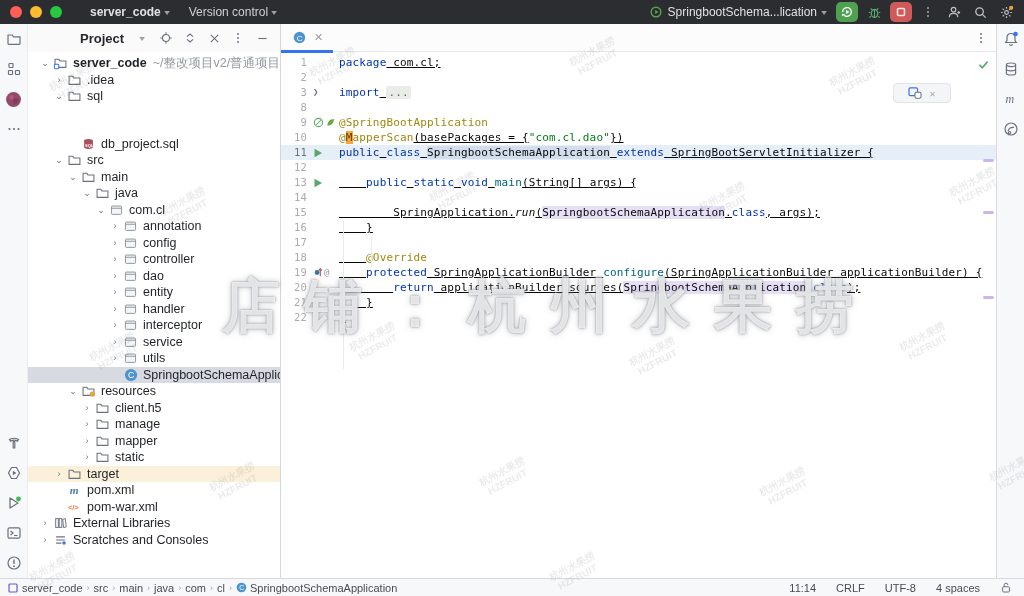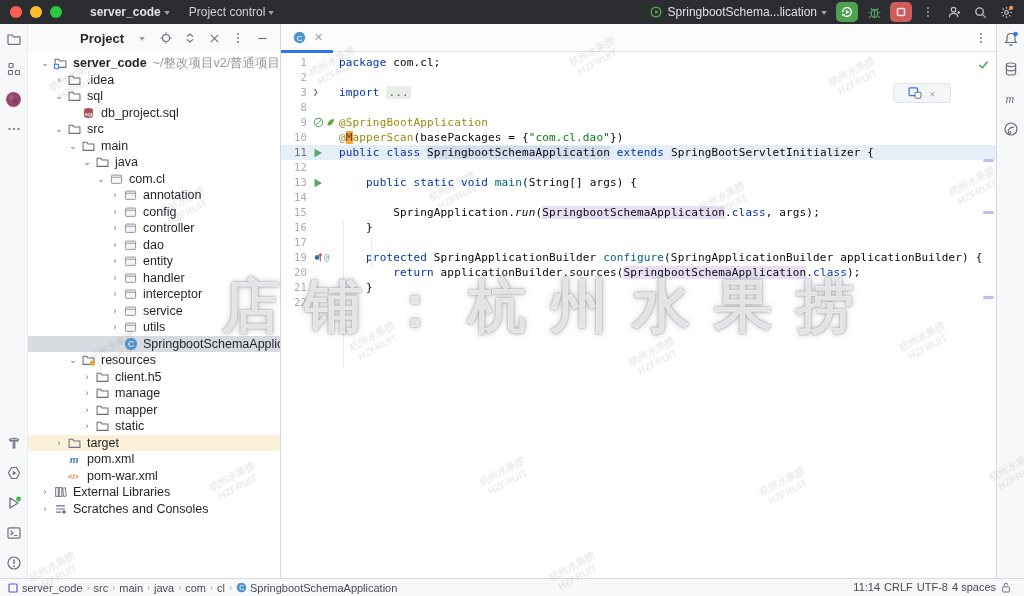--- a/index.html
+++ b/index.html
@@ -56,39 +56,39 @@
   .code-line.caret-line { background:#E6EEF7; }
   .ln { width:30px; text-align:right; padding-right:4px; color:#A9ABB0; flex:none; font-size:10.5px; }
   .caret-line .ln { color:#6E7177; }
   .gut { width:28px; flex:none; display:flex; align-items:center; padding-left:2px; gap:1px; }
   .code { flex:1; color:#070707; }
   .tok-kw { color:#0033B3; }
   .tok-ann { color:#9E880D; }
   .tok-str { color:#067D17; }
   .tok-meth { color:#00627A; }
   .tok-it { font-style:italic; color:#070707; }
-  .tok-pl { color:#070707; }
+  .tok-pl { color:#070707;text-decoration:underline; }
   .tok-fold { background:#E8EEE7; color:#5E6366; border-radius:2px; padding:0 2px; }
   .tok-hlp { background:#E6DFF6; }
   .tok-hlb { background:#D2DEED; }
   .tok-mcaret { background:#F9A43F; color:#5C4400; }
   .fold-chev { color:#6C707E; font-size:9px; }
 
   .indent-guide { position:absolute; width:1px; background:#E9EAEE; }
   .scroll-mark { position:absolute; width:11px; height:3px; border-radius:2px; background:#CBB7E9; right:2px; }
   .inspect-ok { position:absolute; top:5px; right:6px; }
   .float-widget { position:absolute; left:612px; top:30px; width:58px; height:20px; background:#F4F5F7; border:1px solid #E2E4E8; border-radius:4px; display:flex; align-items:center; justify-content:center; gap:7px; }
   .float-widget .fx { color:#A6A9B0; font-size:10px; }
 
   
   .statusbar { position:absolute; left:0; right:0; bottom:0; height:18px; background:#F7F8FA; border-top:1px solid #D8DADF; display:flex; align-items:center; font-size:11px; color:#494B52; z-index:5; padding:0 8px; }
   .crumbs { display:flex; align-items:center; gap:4px; }
   .crumb-sep { color:#9DA0A8; font-size:9px; }
   .crumb-item { display:flex; align-items:center; gap:3px; }
-  .sb-right { margin-left:auto; display:flex; gap:4px; padding-right:4px; }
+  .sb-right { margin-left:auto; display:flex; align-items:center; gap:20px; padding-right:4px; }
 
   
   .wm-layer { position:absolute; inset:0; pointer-events:none; z-index:50; }
   .wm-center { position:absolute; left:222px; top:268px; font-size:58px; font-weight:700; letter-spacing:24px; color:rgba(255,255,255,0.78); text-shadow:0 0 2px rgba(110,114,122,0.85), 0 0 6px rgba(140,144,150,0.5); white-space:nowrap; }
   .wm-tile { position:absolute; font-size:10px; line-height:12px; color:#5A5E66; opacity:0.12; transform:rotate(-28deg); text-align:center; white-space:pre; font-weight:700; }
   svg { display:block; }
 </style>
 </head>
 <body>
 
@@ -96,21 +96,21 @@
   <div class="traffic">
     <span class="tl red"></span>
     <span class="tl yellow"></span>
     <span class="tl green"></span>
   </div>
   <div class="tb-menu">
     <span class="lbl">server_code</span>
     <span class="chev">▾</span>
   </div>
   <div class="tb-menu">
-    <span>Project control</span>
+    <span>Version control</span>
     <span class="chev">▾</span>
   </div>
   <div class="tb-right">
     <div class="runchip">
       <span>
         <svg width="14" height="14" viewBox="0 0 16 16">
             <circle cx="8" cy="8" r="5.5" fill="none" stroke="#57A64E" stroke-width="1.6"></circle>
             <path d="M7 5.8 L11 8 L7 10.2 Z" fill="#57A64E"></path>
           </svg>
       </span>
@@ -313,21 +313,21 @@
       </div>
       <div class="tree-row" style="padding-left: 24px;">
         <span class="tr-chev">⌄</span>
         <span class="tr-icon">
           <svg width="15" height="14" viewBox="0 0 16 16">
             <path d="M1.8 3.8 h4.2 l1.4 1.8 H14.2 V13 H1.8 Z" fill="none" stroke="#6C707E" stroke-width="1.2"></path>
           </svg>
         </span>
         <span class="tr-label">sql</span>
       </div>
-      <div class="tree-row" style="padding-left: 38px;">
+      <div class="tree-row" style="padding-left: 38px; margin-top: 31px;">
         <span class="tr-chev"></span>
         <span class="tr-icon">
           <svg width="15" height="14" viewBox="0 0 16 16">
             <ellipse cx="8" cy="4.2" rx="5" ry="2" fill="#A8505A"></ellipse>
             <path d="M3 4.2 V11.8 c0 1.1 2.2 2 5 2 s5 -0.9 5 -2 V4.2" fill="#A8505A"></path>
             <text x="4" y="11.5" font-size="4.6" fill="#FFFFFF" font-family="Liberation Sans, sans-serif" font-weight="bold">SQL</text>
           </svg>
         </span>
         <span class="tr-label">db_project.sql</span>
       </div>
@@ -618,20 +618,21 @@
             <path d="M1.5 0.8 L9 5 L1.5 9.2 Z" fill="#59A869"></path>
           </svg></span><span class="code"><span class="tok-kw">public</span><span class="tok-pl"> </span><span class="tok-kw">class</span><span class="tok-pl"> </span><span class="tok-hlb">SpringbootSchemaApplication</span><span class="tok-pl"> </span><span class="tok-kw">extends</span><span class="tok-pl"> SpringBootServletInitializer {</span></span></div>
       <div class="code-line"><span class="ln">12</span><span class="gut"></span><span class="code"></span></div>
       <div class="code-line"><span class="ln">13</span><span class="gut"><svg width="10" height="10" viewBox="0 0 10 10">
             <path d="M1.5 0.8 L9 5 L1.5 9.2 Z" fill="#59A869"></path>
           </svg></span><span class="code"><span class="tok-pl">    </span><span class="tok-kw">public</span><span class="tok-pl"> </span><span class="tok-kw">static</span><span class="tok-pl"> </span><span class="tok-kw">void</span><span class="tok-pl"> </span><span class="tok-meth">main</span><span class="tok-pl">(String[] args) {</span></span></div>
       <div class="code-line"><span class="ln">14</span><span class="gut"></span><span class="code"></span></div>
       <div class="code-line"><span class="ln">15</span><span class="gut"></span><span class="code"><span class="tok-pl">        SpringApplication.</span><span class="tok-it">run</span><span class="tok-pl">(</span><span class="tok-hlp">SpringbootSchemaApplication</span><span class="tok-pl">.</span><span class="tok-kw">class</span><span class="tok-pl">, args);</span></span></div>
       <div class="code-line"><span class="ln">16</span><span class="gut"></span><span class="code"><span class="tok-pl">    }</span></span></div>
       <div class="code-line"><span class="ln">17</span><span class="gut"></span><span class="code"></span></div>
+      <div class="code-line"><span class="ln">18</span><span class="gut"></span><span class="code"><span class="tok-pl">    </span><span class="tok-ann">@Override</span></span></div>
       <div class="code-line"><span class="ln">19</span><span class="gut"><svg width="10" height="11" viewBox="0 0 10 12">
             <circle cx="4" cy="6" r="2.6" fill="#2E7BA8"></circle>
             <path d="M7.5 10 V2 M5.8 4 L7.5 1.8 L9.2 4" stroke="#C75450" stroke-width="1.3" fill="none"></path>
           </svg><span style="color:#8E939D;font-size:9px;">@</span></span><span class="code"><span class="tok-pl">    </span><span class="tok-kw">protected</span><span class="tok-pl"> SpringApplicationBuilder </span><span class="tok-meth">configure</span><span class="tok-pl">(SpringApplicationBuilder applicationBuilder) {</span></span></div>
       <div class="code-line"><span class="ln">20</span><span class="gut"></span><span class="code"><span class="tok-pl">        </span><span class="tok-kw">return</span><span class="tok-pl"> applicationBuilder.sources(</span><span class="tok-hlp">SpringbootSchemaApplication</span><span class="tok-pl">.</span><span class="tok-kw">class</span><span class="tok-pl">);</span></span></div>
       <div class="code-line"><span class="ln">21</span><span class="gut"></span><span class="code"><span class="tok-pl">    }</span></span></div>
       <div class="code-line"><span class="ln">22</span><span class="gut"></span><span class="code"><span class="tok-pl">}</span></span></div>
     </div>
 </div>
 

